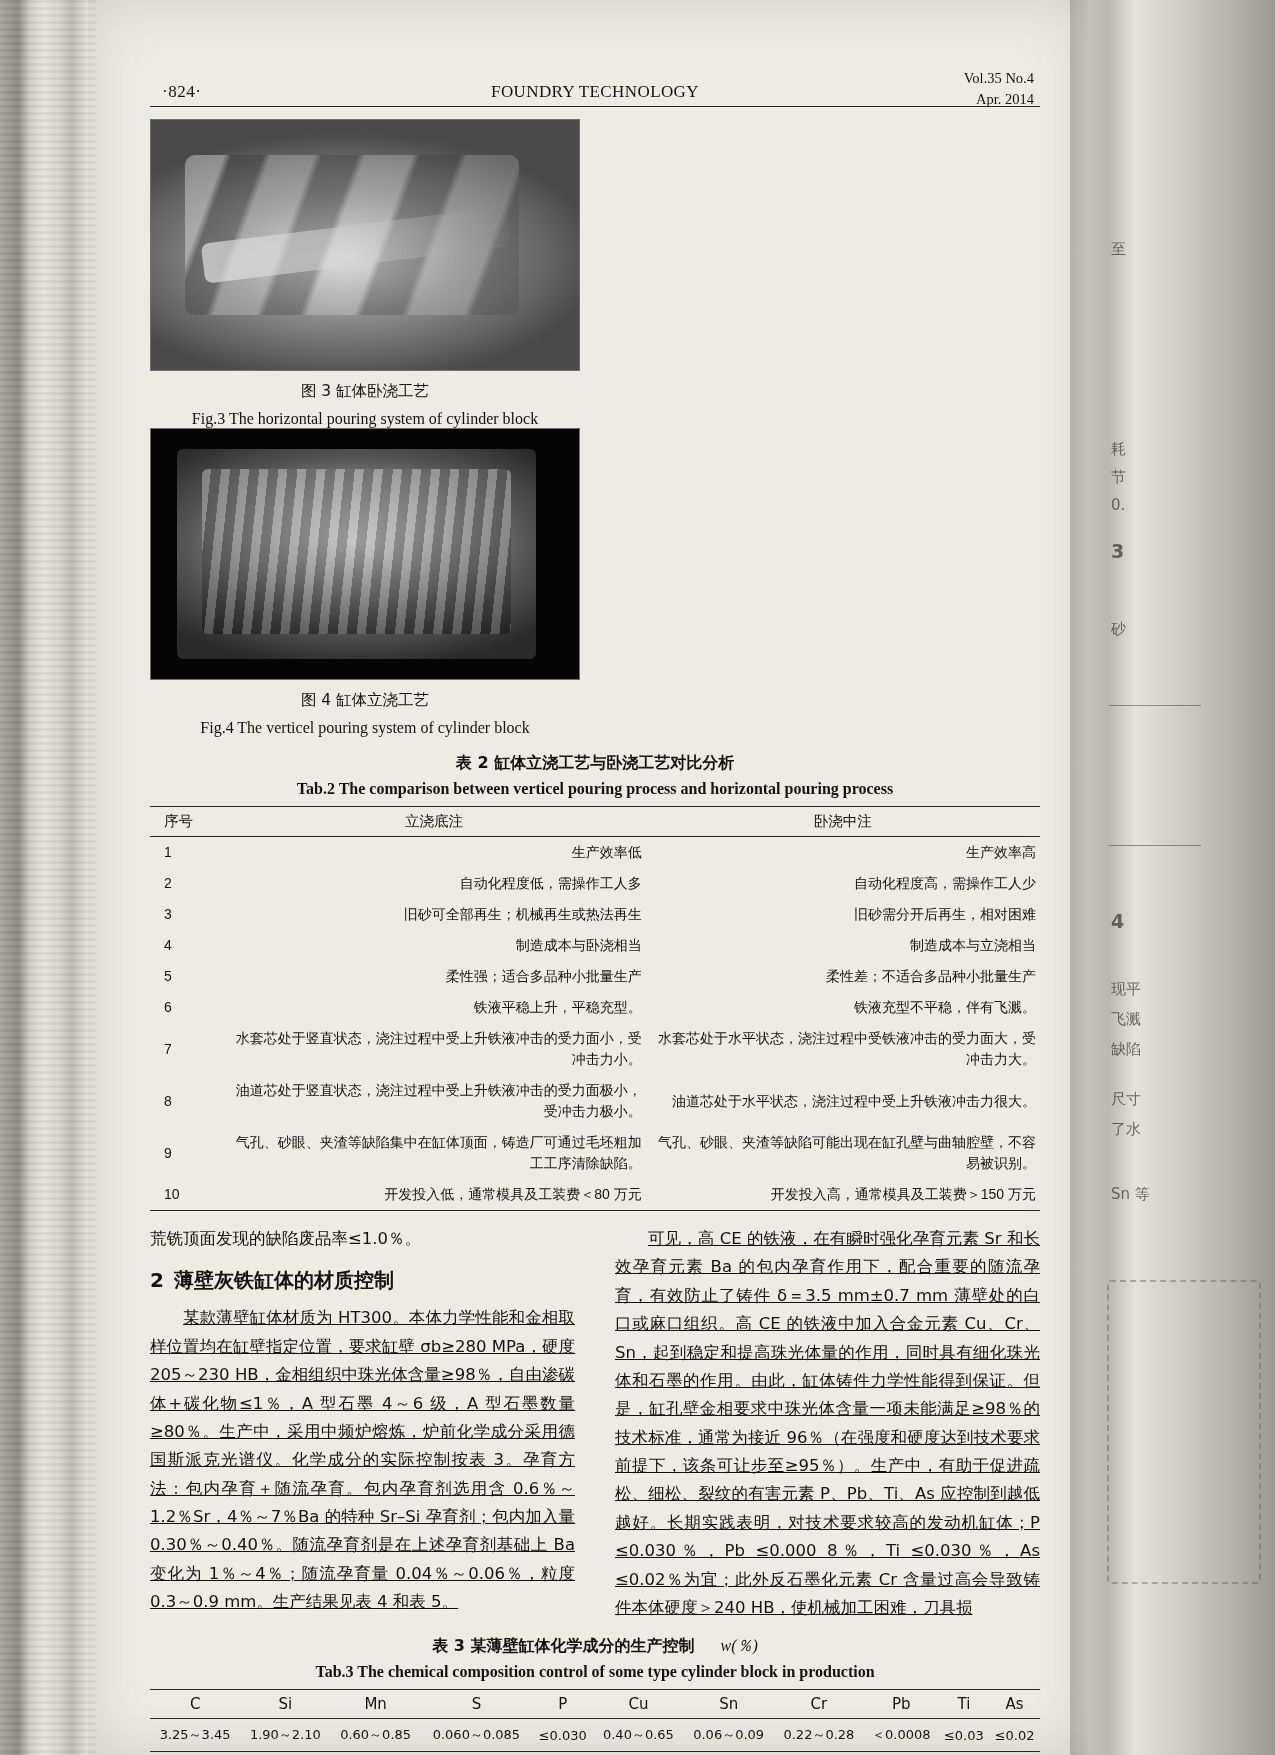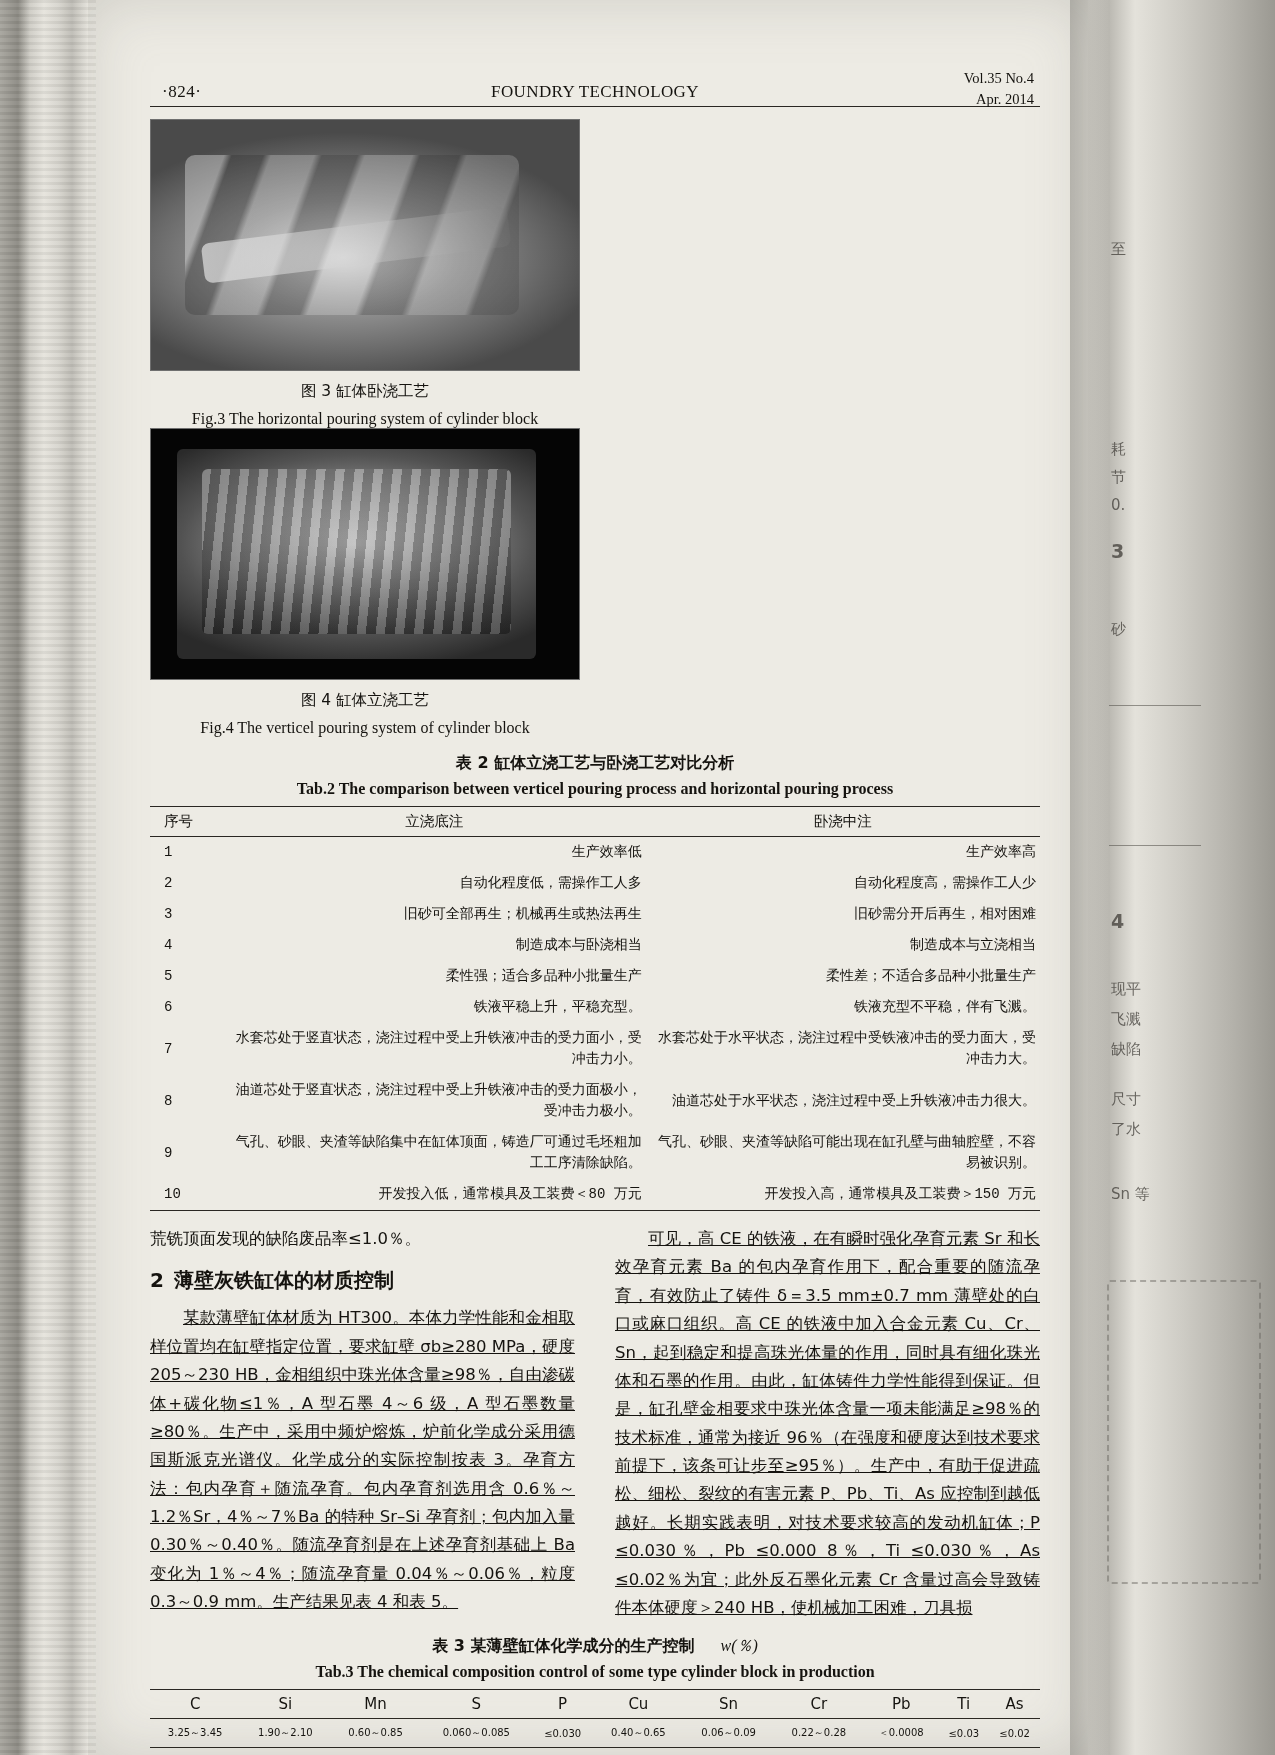--- a/index.html
+++ b/index.html
@@ -151,21 +151,21 @@
   .tbl-title-en {
     text-align: center;
     font-weight: bold;
     font-size: 16px;
     margin-top: 6px;
   }
   table.t2 {
     width: 100%;
     border-collapse: collapse;
     margin-top: 8px;
-    font-family: Liberation Mono, monospace;
+    font-family: Liberation Sans, sans-serif;
     font-size: 14px;
   }
   table.t2 thead th {
     border-top: 1.6px solid #2a2722;
     border-bottom: 1px solid #2a2722;
     padding: 5px 0 5px;
     font-weight: normal;
     font-size: 14.5px;
   }
   table.t2 tbody td {
@@ -231,21 +231,21 @@
     border-top: 1.6px solid #2a2722;
     border-bottom: 1px solid #2a2722;
     font-weight: normal;
     padding: 5px 0;
     font-size: 15px;
   }
   table.t3 td {
     border-bottom: 1.6px solid #2a2722;
     padding: 7px 0;
     text-align: center;
-    font-size: 10px;
+    font-size: 13px;
     white-space: nowrap;
   }
 
   
   .margin-col {
     position: absolute;
     left: 1105px;
     top: 0;
     width: 170px;
     height: 1755px;

